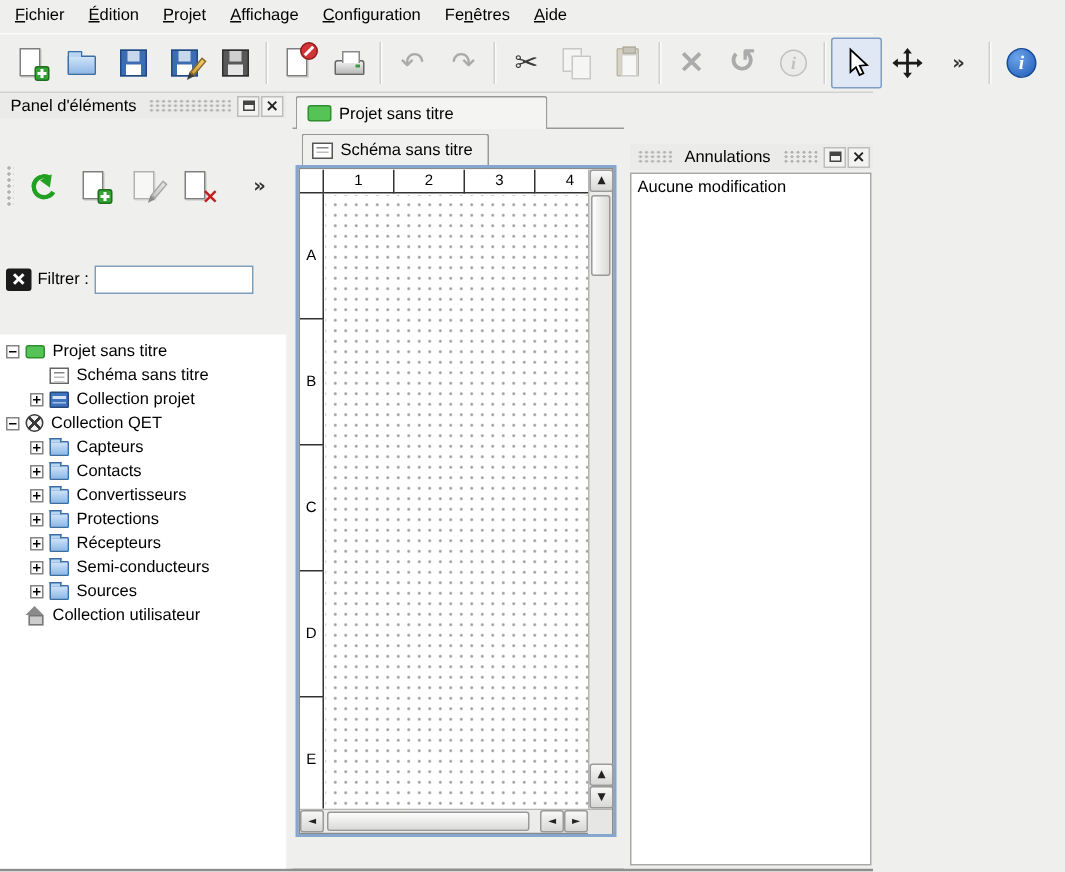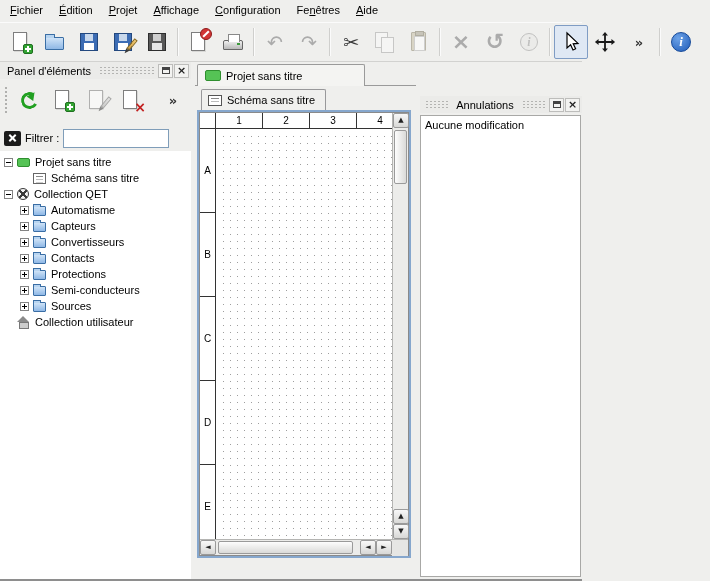--- a/index.html
+++ b/index.html
@@ -67,21 +67,21 @@
 
   
   .dock-header{height:17px;display:flex;align-items:center;background:#ebebe9;padding:0 2px;flex:none;}
   .dock-title{padding:1px 5px;white-space:nowrap;}
   .grip{flex:1;height:9px;margin:0 3px;background-image:radial-gradient(#b4b4b2 1px,transparent 1.2px);background-size:4px 3px;}
   .dock-btn{width:15px;height:14px;display:flex;align-items:center;justify-content:center;border:1px solid #bdbdbb;background:#f3f3f1;margin-left:1px;flex:none;}
   .float-ic{width:8px;height:7px;border:1px solid #444;border-top:3px solid #444;}
   .close-ic{font:bold 11px "DejaVu Sans",sans-serif;line-height:1;color:#222;}
 
   
-  .left-dock{width:191px;display:flex;flex-direction:column;background:#efefed;flex:none;min-height:0;}
+  .left-dock{width:191px;display:flex;flex-direction:column;background:#efefed;flex:none;min-height:0;gap:24px;}
   .panel-toolbar{height:42px;display:flex;align-items:center;padding:2px;gap:2px;flex:none;}
   .grip-v{width:5px;height:28px;background-image:radial-gradient(#b0b0ae 1px,transparent 1.2px);background-size:4px 4px;margin:0 2px;flex:none;}
   .pbtn{width:32px;height:32px;display:flex;align-items:center;justify-content:center;border:1px solid transparent;position:relative;flex:none;}
   .pbtn.dim{opacity:.55;}
   .filter-row{height:26px;display:flex;align-items:center;gap:4px;padding:0 4px;margin-top:4px;flex:none;}
   .filter-ic{width:17px;height:15px;background:#1b1b1b;border-radius:2px;position:relative;flex:none;}
   .filter-ic::before,.filter-ic::after{content:"";position:absolute;left:4px;top:6px;width:9px;height:2px;background:#fff;}
   .filter-ic::before{transform:rotate(45deg);}
   .filter-ic::after{transform:rotate(-45deg);}
   .filter-label{white-space:nowrap;}
@@ -320,58 +320,63 @@
             <span class="ti icon-project"></span>
             <span class="tlabel">Projet sans titre</span>
           </div>
 
           <div class="trow ind-1">
             <span class="exp exp-none"></span>
             <span class="ti icon-schema"></span>
             <span class="tlabel">Schéma sans titre</span>
           </div>
 
+          <div class="trow ind-1">
+            <span class="exp exp-plus"></span>
+            <span class="ti icon-book"></span>
+            <span class="tlabel">Collection projet</span>
+          </div>
 
           <div class="trow ind-0">
             <span class="exp exp-minus"></span>
             <span class="ti icon-qet"></span>
             <span class="tlabel">Collection QET</span>
           </div>
 
-          <div class="trow ind-1">
-            <span class="exp exp-plus"></span>
-            <span class="ti icon-folder"></span>
-            <span class="tlabel">Automatisme</span>
-          </div>
 
           <div class="trow ind-1">
             <span class="exp exp-plus"></span>
             <span class="ti icon-folder"></span>
             <span class="tlabel">Capteurs</span>
           </div>
 
           <div class="trow ind-1">
             <span class="exp exp-plus"></span>
             <span class="ti icon-folder"></span>
+            <span class="tlabel">Contacts</span>
+          </div>
+
+          <div class="trow ind-1">
+            <span class="exp exp-plus"></span>
+            <span class="ti icon-folder"></span>
             <span class="tlabel">Convertisseurs</span>
           </div>
 
-          <div class="trow ind-1">
-            <span class="exp exp-plus"></span>
-            <span class="ti icon-folder"></span>
-            <span class="tlabel">Contacts</span>
-          </div>
-
 
           <div class="trow ind-1">
             <span class="exp exp-plus"></span>
             <span class="ti icon-folder"></span>
             <span class="tlabel">Protections</span>
           </div>
 
+          <div class="trow ind-1">
+            <span class="exp exp-plus"></span>
+            <span class="ti icon-folder"></span>
+            <span class="tlabel">Récepteurs</span>
+          </div>
 
           <div class="trow ind-1">
             <span class="exp exp-plus"></span>
             <span class="ti icon-folder"></span>
             <span class="tlabel">Semi-conducteurs</span>
           </div>
 
           <div class="trow ind-1">
             <span class="exp exp-plus"></span>
             <span class="ti icon-folder"></span>

